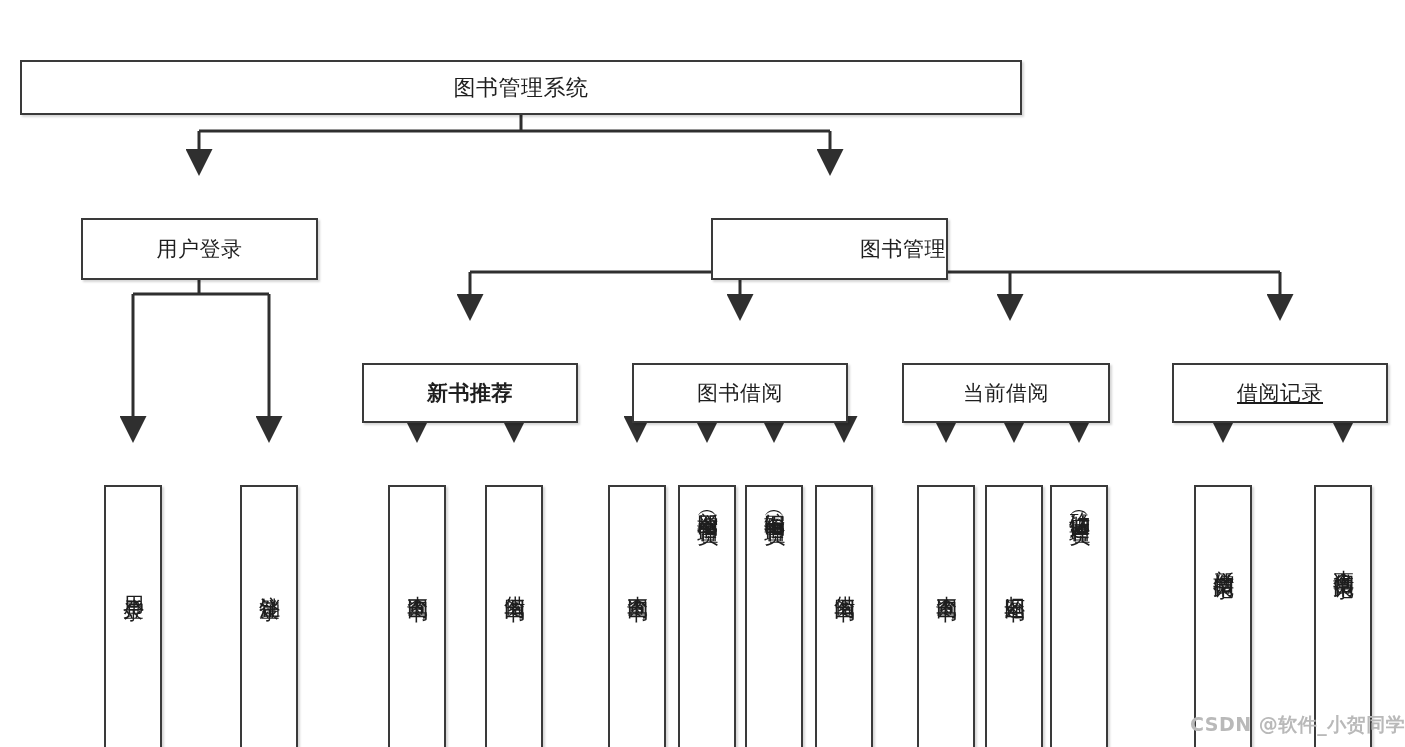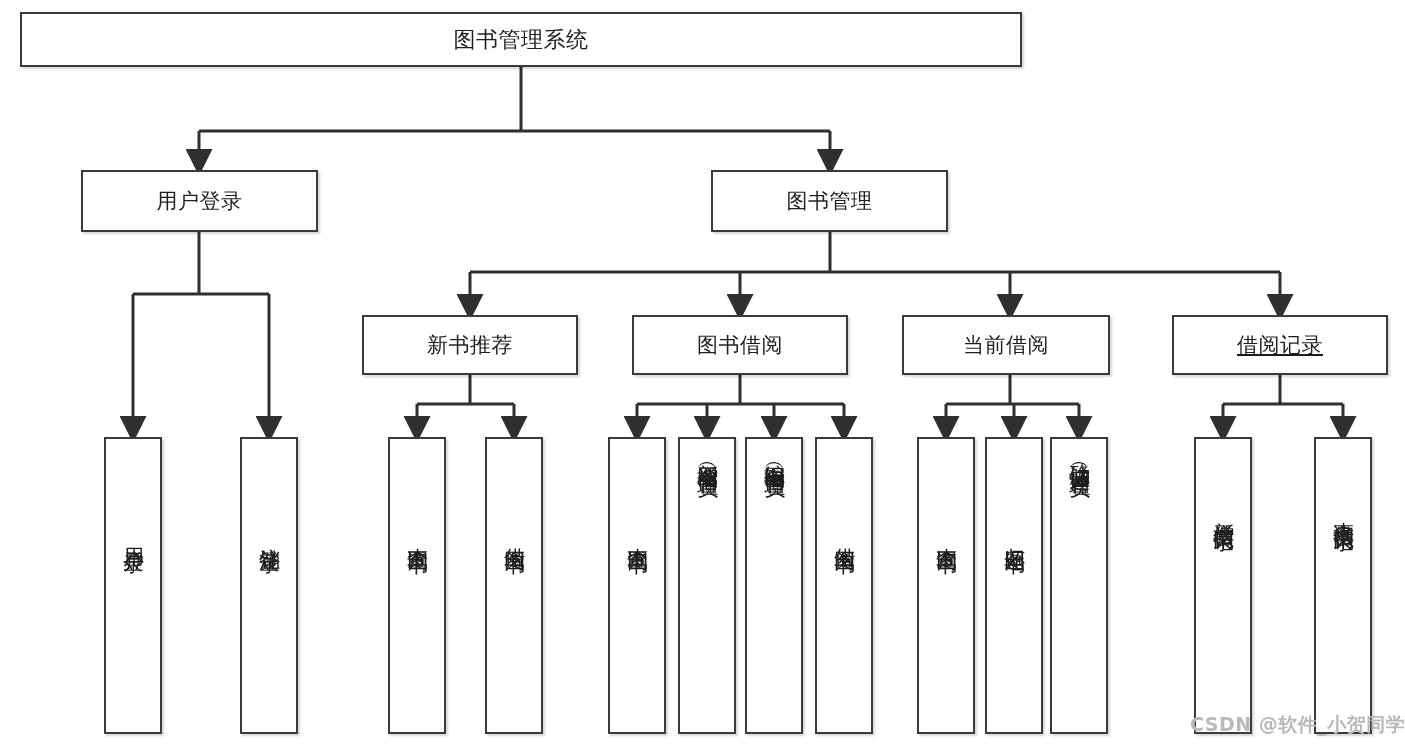--- a/index.html
+++ b/index.html
@@ -29,20 +29,21 @@
   }
   .node {
     position: absolute;
     box-sizing: border-box;
     border: 2px solid #3a3a3a;
     background: #ffffff;
     display: flex;
     align-items: center;
     justify-content: center;
     box-shadow: 2px 2px 2px rgba(0,0,0,0.16);
+    margin-top: 48px;
   }
   .node .label {
     font-size: 21px;
     line-height: 1.18;
     color: #1e1e1e;
     letter-spacing: 0.5px;
     white-space: nowrap;
   }
   .node.root .label { font-size: 22px; }
   .node.leaf {
@@ -134,25 +135,25 @@
     </g>
   </svg>
 
   <div class="node root" style="left:20px; top:12px; width:1002px; height:55px;">
     <span class="label">图书管理系统</span>
   </div>
 
   <div class="node" style="left:81px; top:170px; width:237px; height:62px;">
     <span class="label">用户登录</span>
   </div>
-  <div class="node" style="left:711px; top:170px; width:237px; height:62px;">
+  <div class="node" style="left:711px; top:170px; width:237px; height:62px;justify-content:flex-end;">
     <span class="label">图书管理</span>
   </div>
 
-  <div class="node" style="left:362px; top:315px; width:216px; height:60px;">
+  <div class="node" style="left:362px; top:315px; width:216px; height:60px;font-weight:bold;">
     <span class="label">新书推荐</span>
   </div>
   <div class="node" style="left:632px; top:315px; width:216px; height:60px;">
     <span class="label">图书借阅</span>
   </div>
   <div class="node" style="left:902px; top:315px; width:208px; height:60px;">
     <span class="label">当前借阅</span>
   </div>
   <div class="node" style="left:1172px; top:315px; width:216px; height:60px;text-decoration:underline;">
     <span class="label">借阅记录</span>

